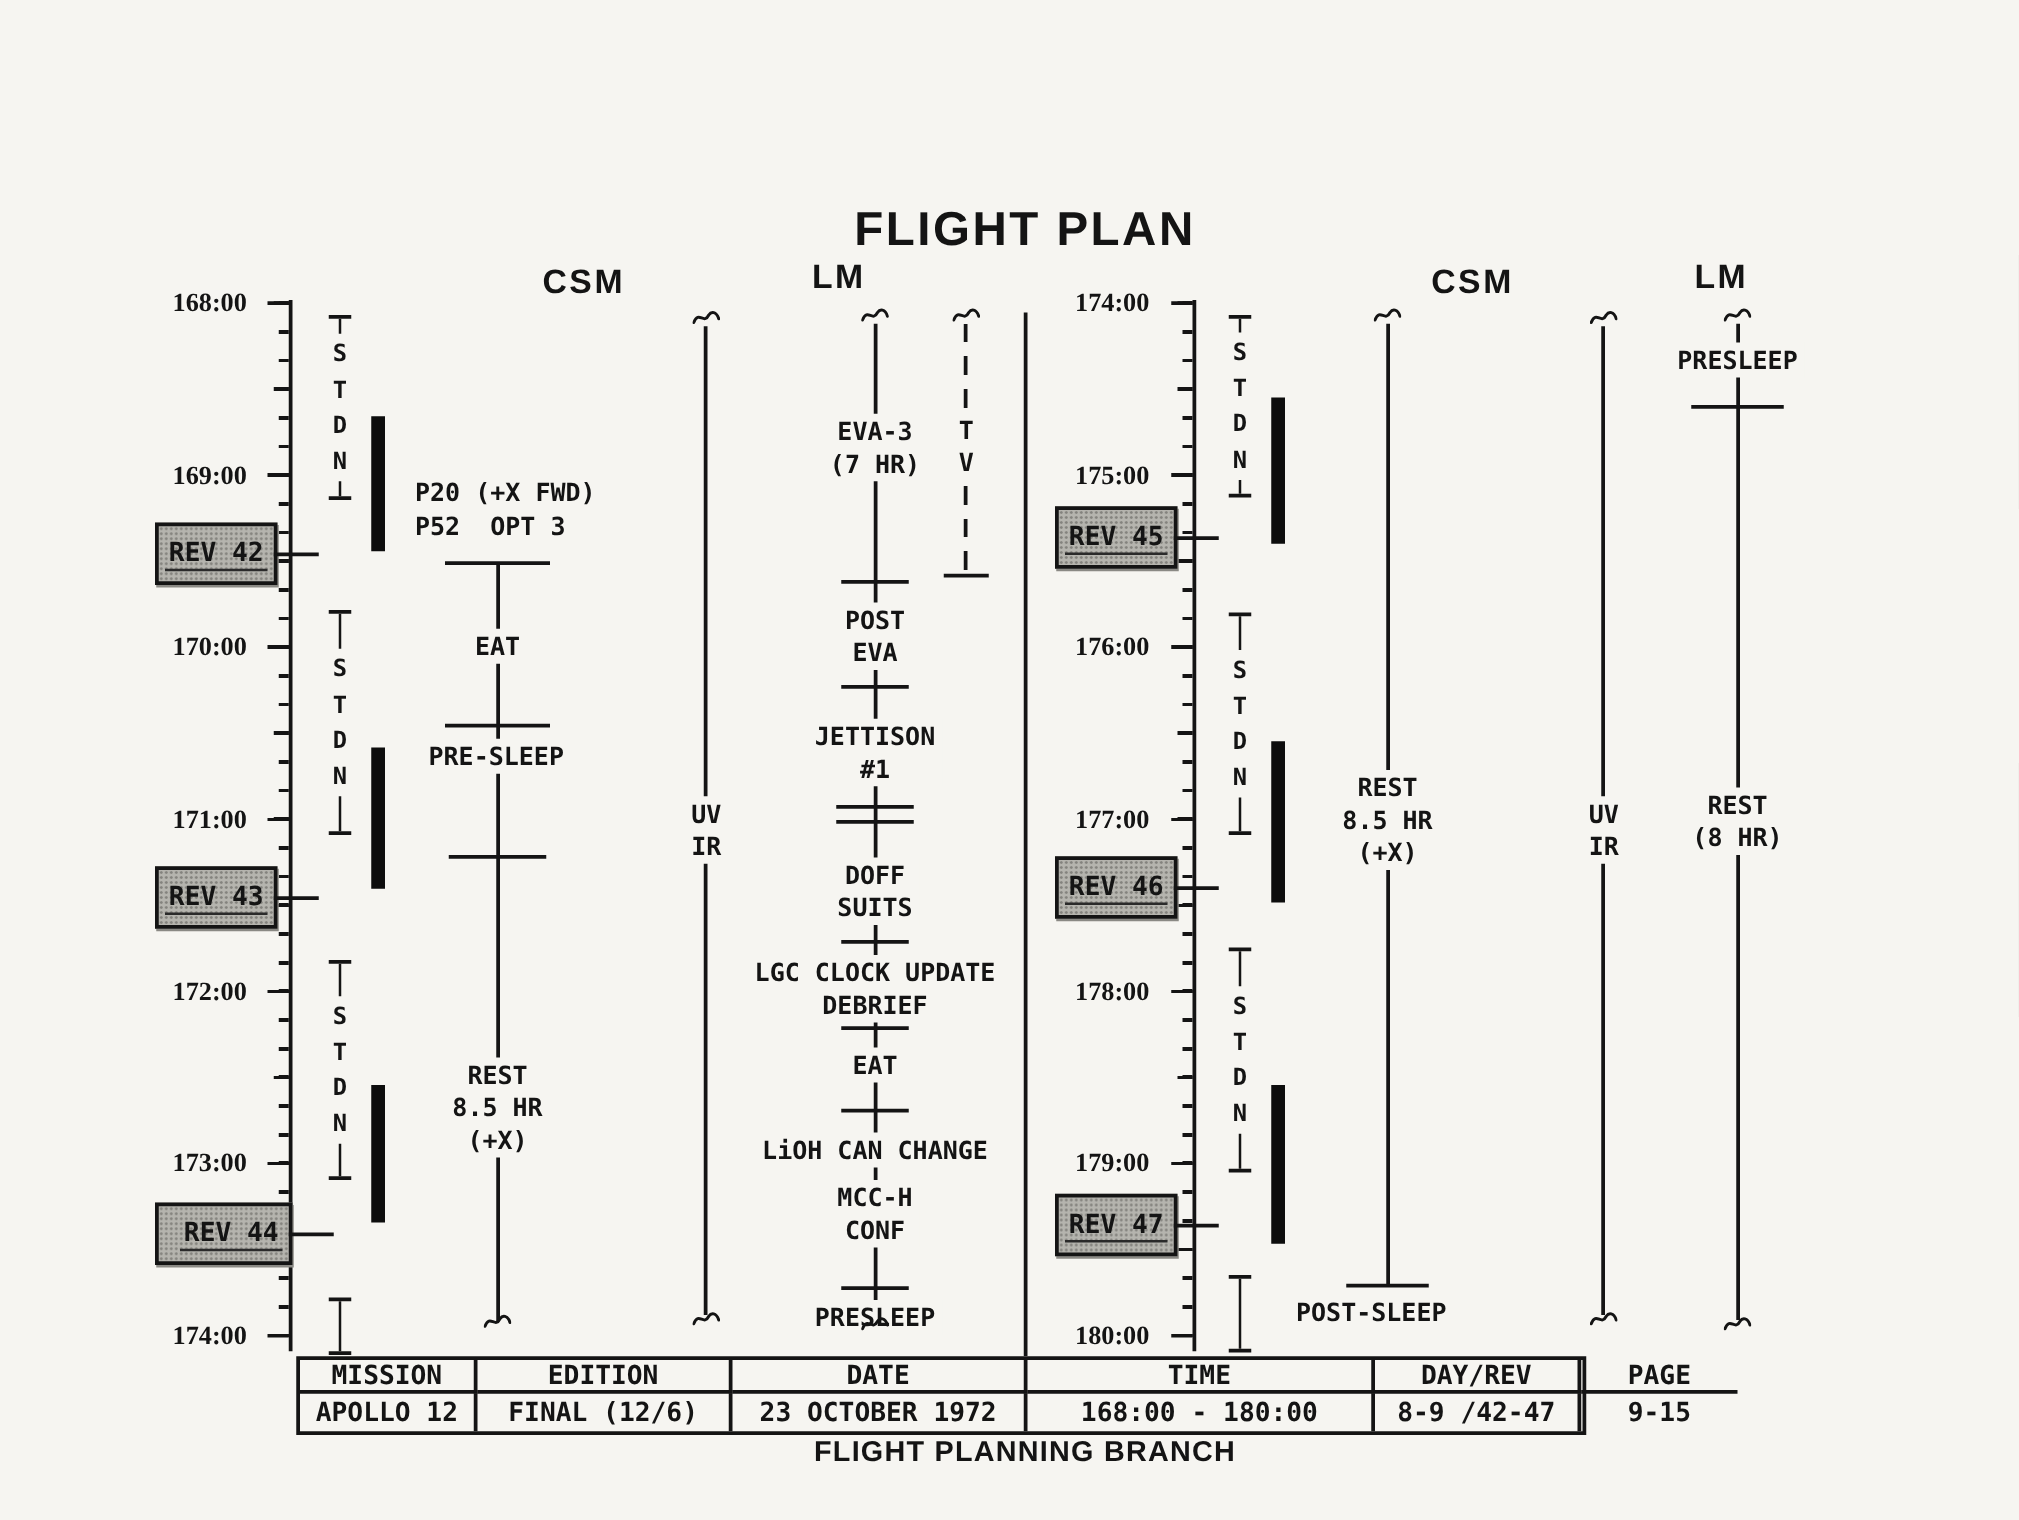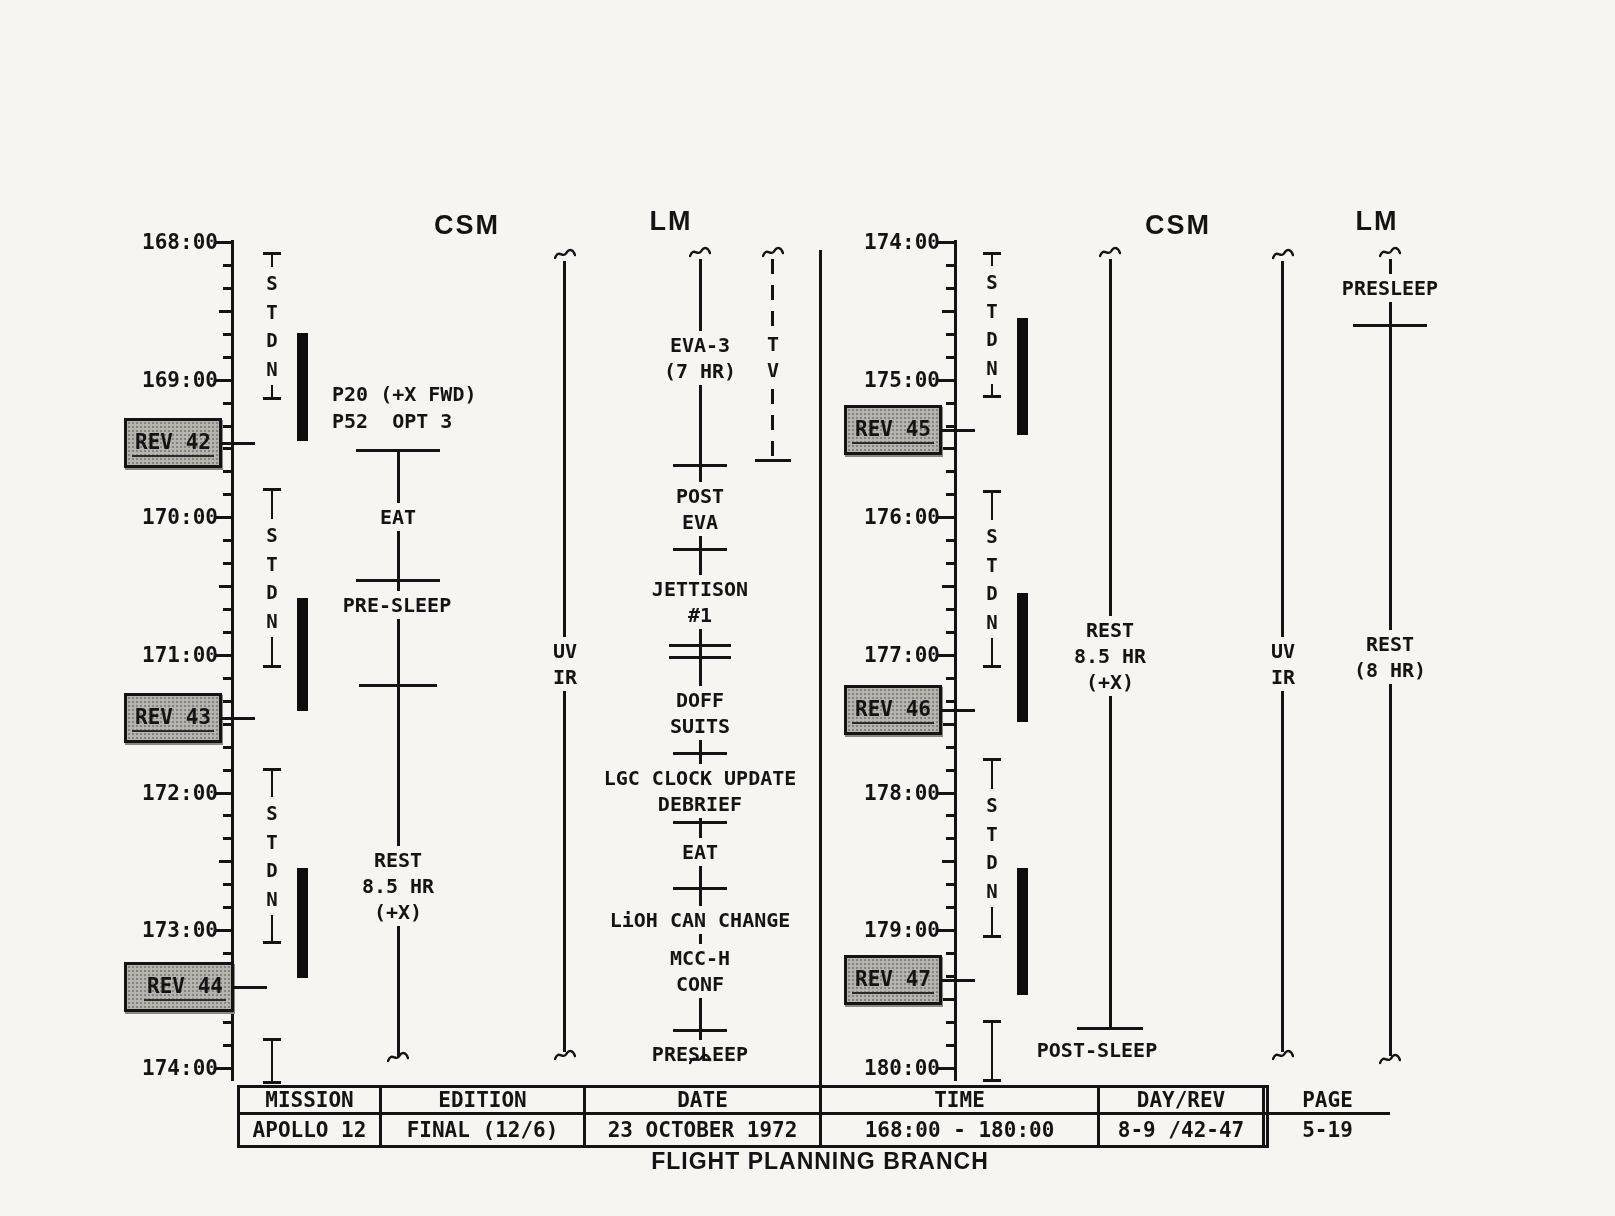--- a/index.html
+++ b/index.html
@@ -1,20 +1,20 @@
 <!DOCTYPE html>
 <html><head>
 <meta charset="utf-8">
 <style>
   html,body{margin:0;padding:0;background:#e8e7e3;}
   .page{position:relative;width:1615px;height:1216px;background:#f6f5f1;
         font-family:"DejaVu Sans Mono",monospace;color:#141414;overflow:hidden;}
   .vline{position:absolute;width:3px;background:#141414;}
   .xbar{position:absolute;height:3px;background:#141414;transform:translateX(-50%);}
-  .tlabel{position:absolute;width:84px;text-align:center;font-size:21px;font-weight:bold;white-space:pre;}
+  .tlabel{position:absolute;width:84px;text-align:left;font-size:21px;font-weight:bold;white-space:pre;font-family:Liberation Serif, serif;}
   .on-line{position:absolute;transform:translateX(-50%);background:#f6f5f1;text-align:center;
            white-space:pre;font-size:20px;font-weight:bold;line-height:1.3;padding:1px 6px;}
   .plain-label{position:absolute;white-space:pre;font-size:20px;font-weight:bold;line-height:1.35;}
   .col-header{position:absolute;transform:translateX(-50%);font-family:"Liberation Sans",sans-serif;
               font-weight:bold;font-size:27px;letter-spacing:2px;}
   .title{position:absolute;left:620px;top:163px;width:400px;text-align:center;
          font-family:"Liberation Sans",sans-serif;font-weight:bold;font-size:38px;letter-spacing:2px;}
   .footer{position:absolute;left:620px;top:1148px;width:400px;text-align:center;
           font-family:"Liberation Sans",sans-serif;font-weight:bold;font-size:23px;letter-spacing:1px;}
   .stdn{position:absolute;width:18px;border-top:3px solid #141414;border-bottom:3px solid #141414;}
@@ -38,20 +38,21 @@
   .fp-table .cell{border-right:3px solid #141414;display:flex;align-items:center;justify-content:center;
                   font-size:21px;font-weight:bold;white-space:pre;}
   .fp-table .cell.last{border-right:none;}
   .fp-table .cell.head{border-bottom:3px solid #141414;}
 </style>
 </head>
 <body>
 
 <div class="page">
 
+  <div class="title">FLIGHT PLAN</div>
 
   <div class="col-header" style="left:467px;top:210px;">CSM</div>
   <div class="col-header" style="left:671px;top:206px;">LM</div>
 
   <div class="vline" style="left:231px;top:240px;height:841px;"></div>
   <div class="ticks" style="left:223px;top:241px;width:8px;height:829px;background:repeating-linear-gradient(to bottom,#141414 0 3px,transparent 3px 22.94px);"></div>
   <div class="ticks" style="left:219px;top:241px;width:12px;height:829px;background:repeating-linear-gradient(to bottom,#141414 0 3px,transparent 3px 68.83px);"></div>
   <div class="ticks" style="left:214px;top:241px;width:17px;height:829px;background:repeating-linear-gradient(to bottom,#141414 0 3px,transparent 3px 137.67px);"></div>
 
   <div class="tlabel" style="left:138px;top:230px;">168:00</div>
@@ -249,18 +250,18 @@
     <div class="cell head">EDITION</div>
     <div class="cell head">DATE</div>
     <div class="cell head">TIME</div>
     <div class="cell head">DAY/REV</div>
     <div class="cell head last">PAGE</div>
     <div class="cell">APOLLO 12</div>
     <div class="cell">FINAL (12/6)</div>
     <div class="cell">23 OCTOBER 1972</div>
     <div class="cell">168:00 - 180:00</div>
     <div class="cell">8-9 /42-47</div>
-    <div class="cell last">5-19</div>
+    <div class="cell last">9-15</div>
   </div>
 
   <div class="footer">FLIGHT PLANNING BRANCH</div>
 
 </div>
 
 </body></html>

